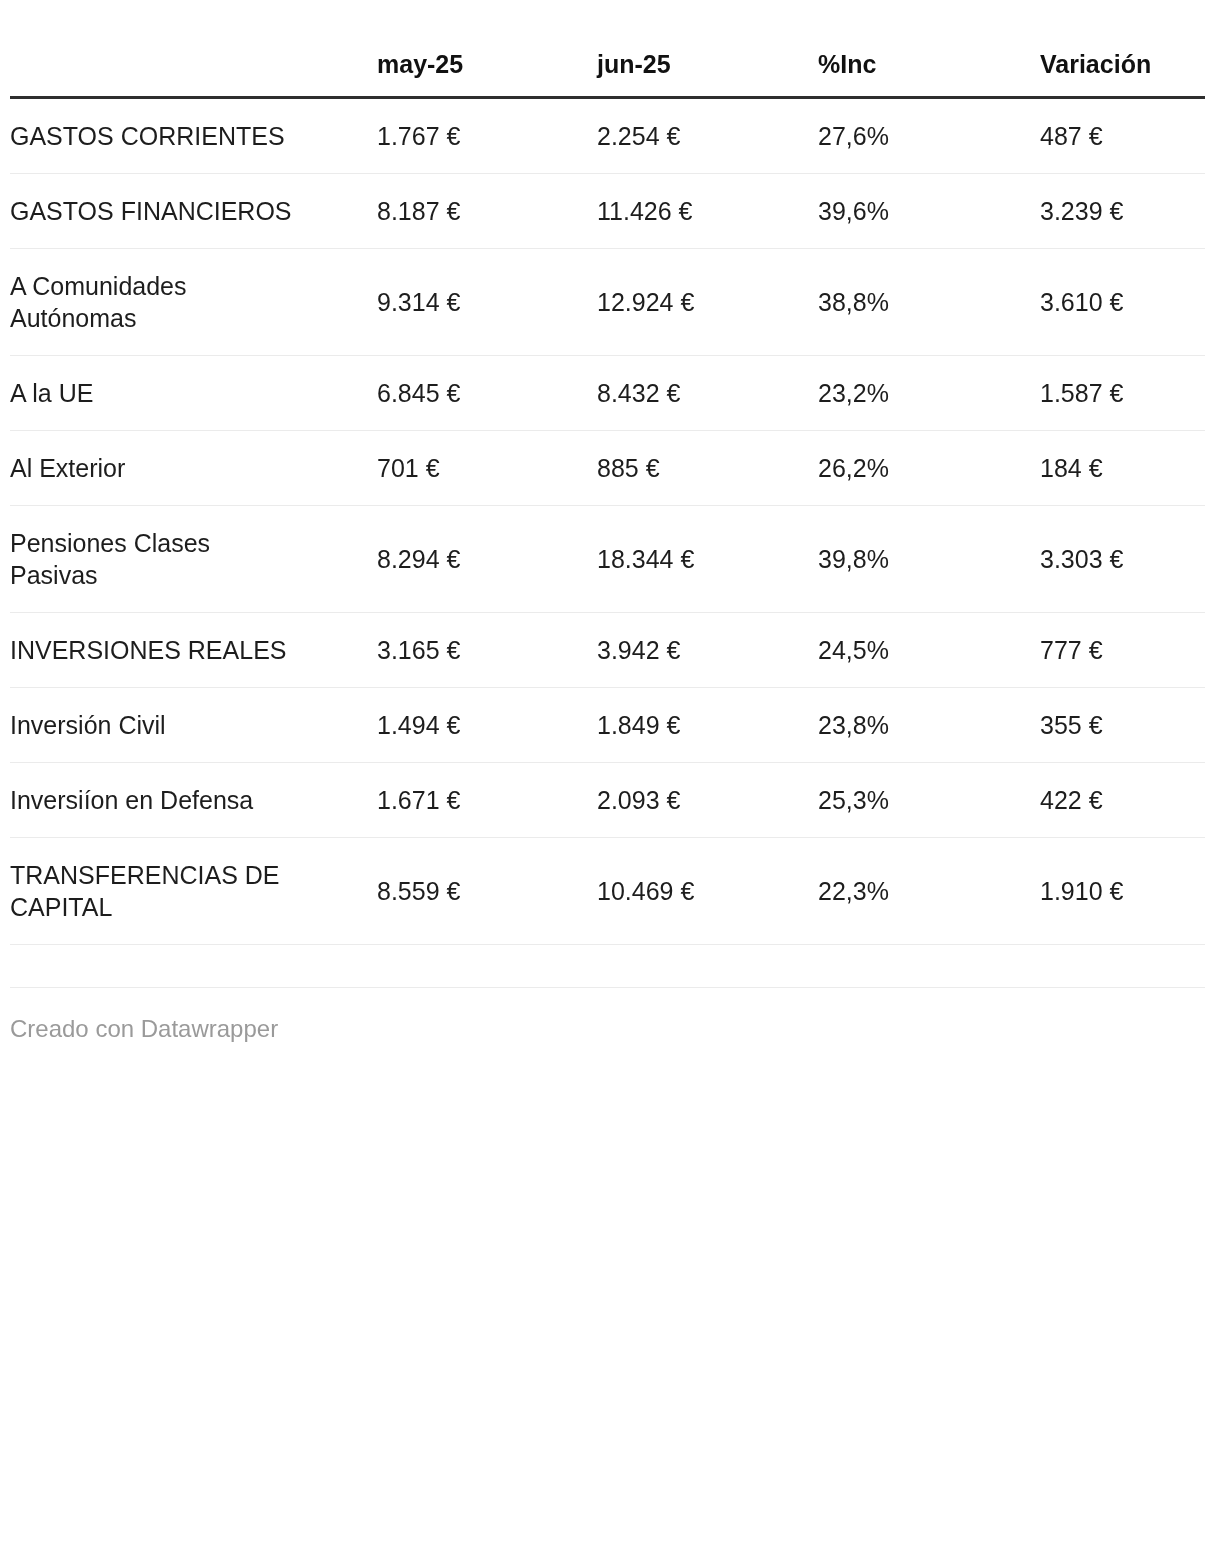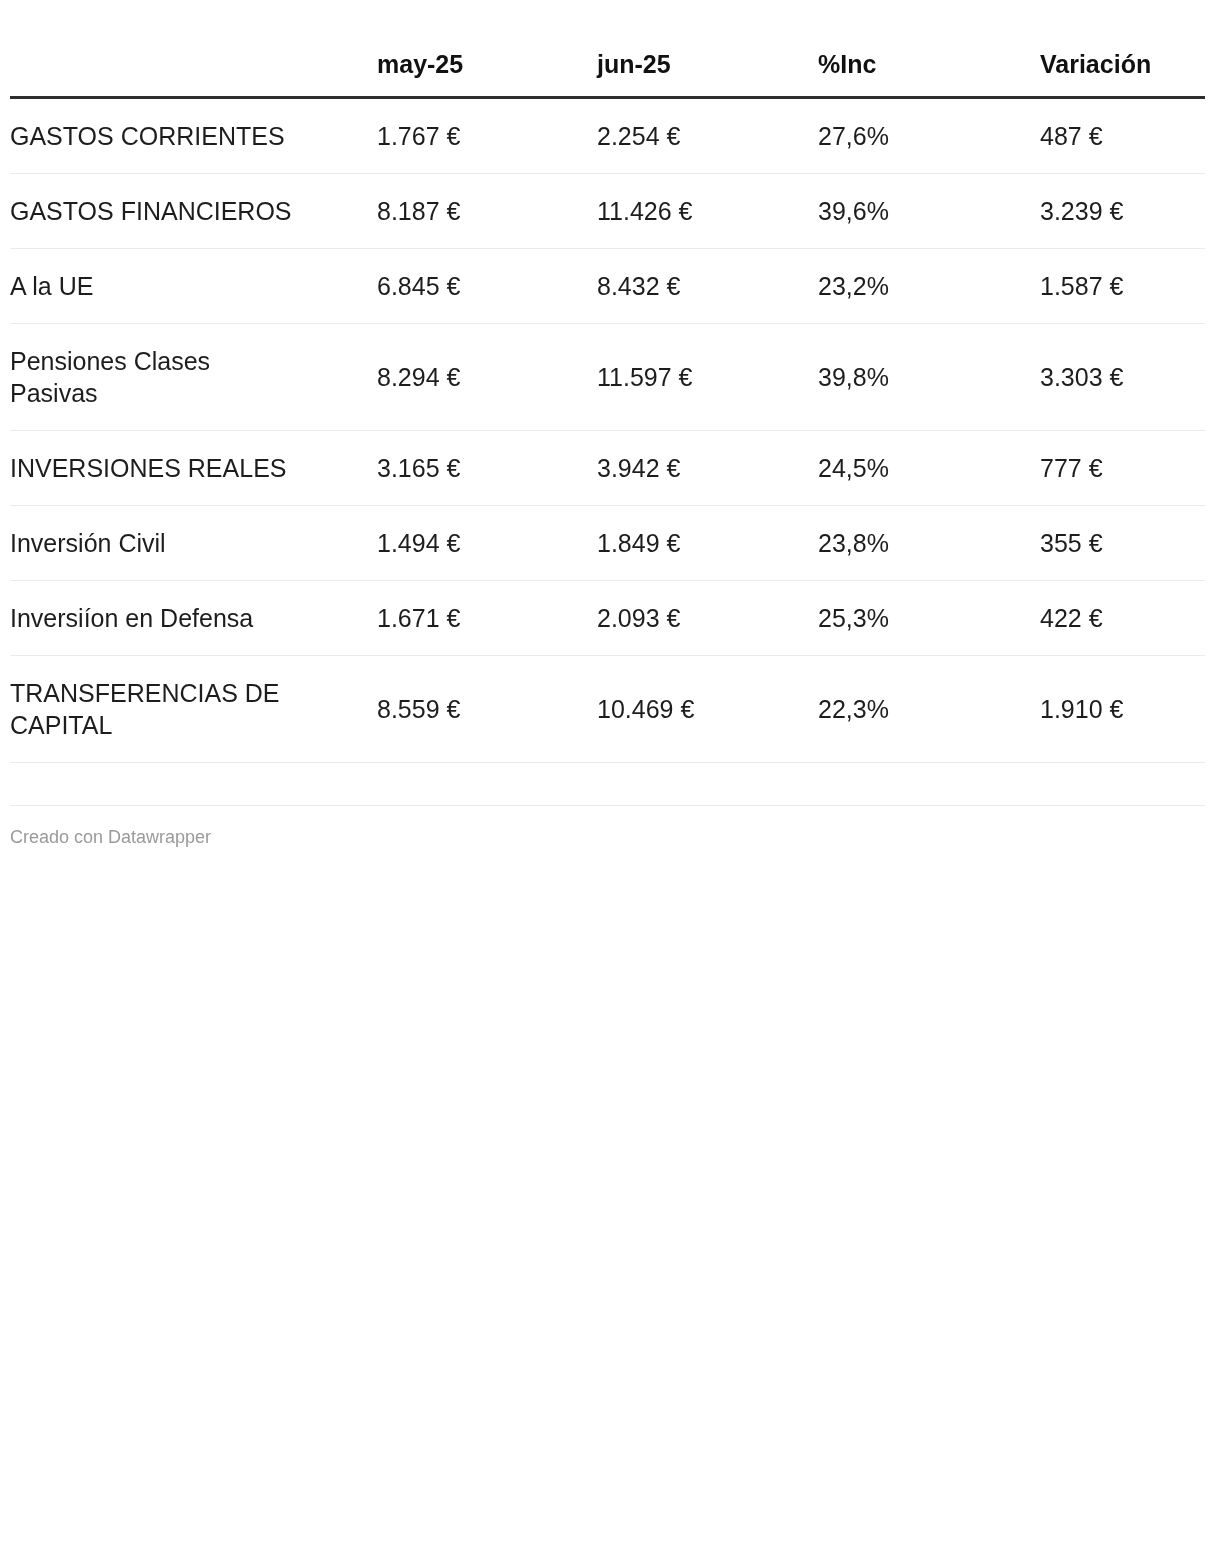--- a/index.html
+++ b/index.html
@@ -48,23 +48,23 @@
     overflow: hidden;
   }
   td.label {
     white-space: pre-line;
     padding-right: 60px;
   }
   tr.total-row td {
     border-bottom: none;
   }
   .footer {
-    margin-top: 20px;
+    margin-top: 30px;
     padding-left: 0;
-    font-size: 18px;
+    font-size: 24px;
     line-height: 22px;
     color: #9a9a9a;
     text-decoration: none;
     display: inline-block;
   }
 </style>
 </head>
 <body>
 
 <div class="page">
@@ -95,31 +95,46 @@
         <td>487 €</td>
       </tr>
       <tr>
         <td class="label">GASTOS FINANCIEROS</td>
         <td>8.187 €</td>
         <td>11.426 €</td>
         <td>39,6%</td>
         <td>3.239 €</td>
       </tr>
       <tr>
+        <td class="label">A Comunidades
+Autónomas</td>
+        <td>9.314 €</td>
+        <td>12.924 €</td>
+        <td>38,8%</td>
+        <td>3.610 €</td>
+      </tr>
+      <tr>
         <td class="label">A la UE</td>
         <td>6.845 €</td>
         <td>8.432 €</td>
         <td>23,2%</td>
         <td>1.587 €</td>
       </tr>
       <tr>
+        <td class="label">Al Exterior</td>
+        <td>701 €</td>
+        <td>885 €</td>
+        <td>26,2%</td>
+        <td>184 €</td>
+      </tr>
+      <tr>
         <td class="label">Pensiones Clases
 Pasivas</td>
         <td>8.294 €</td>
-        <td>11.597 €</td>
+        <td>18.344 €</td>
         <td>39,8%</td>
         <td>3.303 €</td>
       </tr>
       <tr>
         <td class="label">INVERSIONES REALES</td>
         <td>3.165 €</td>
         <td>3.942 €</td>
         <td>24,5%</td>
         <td>777 €</td>
       </tr>

